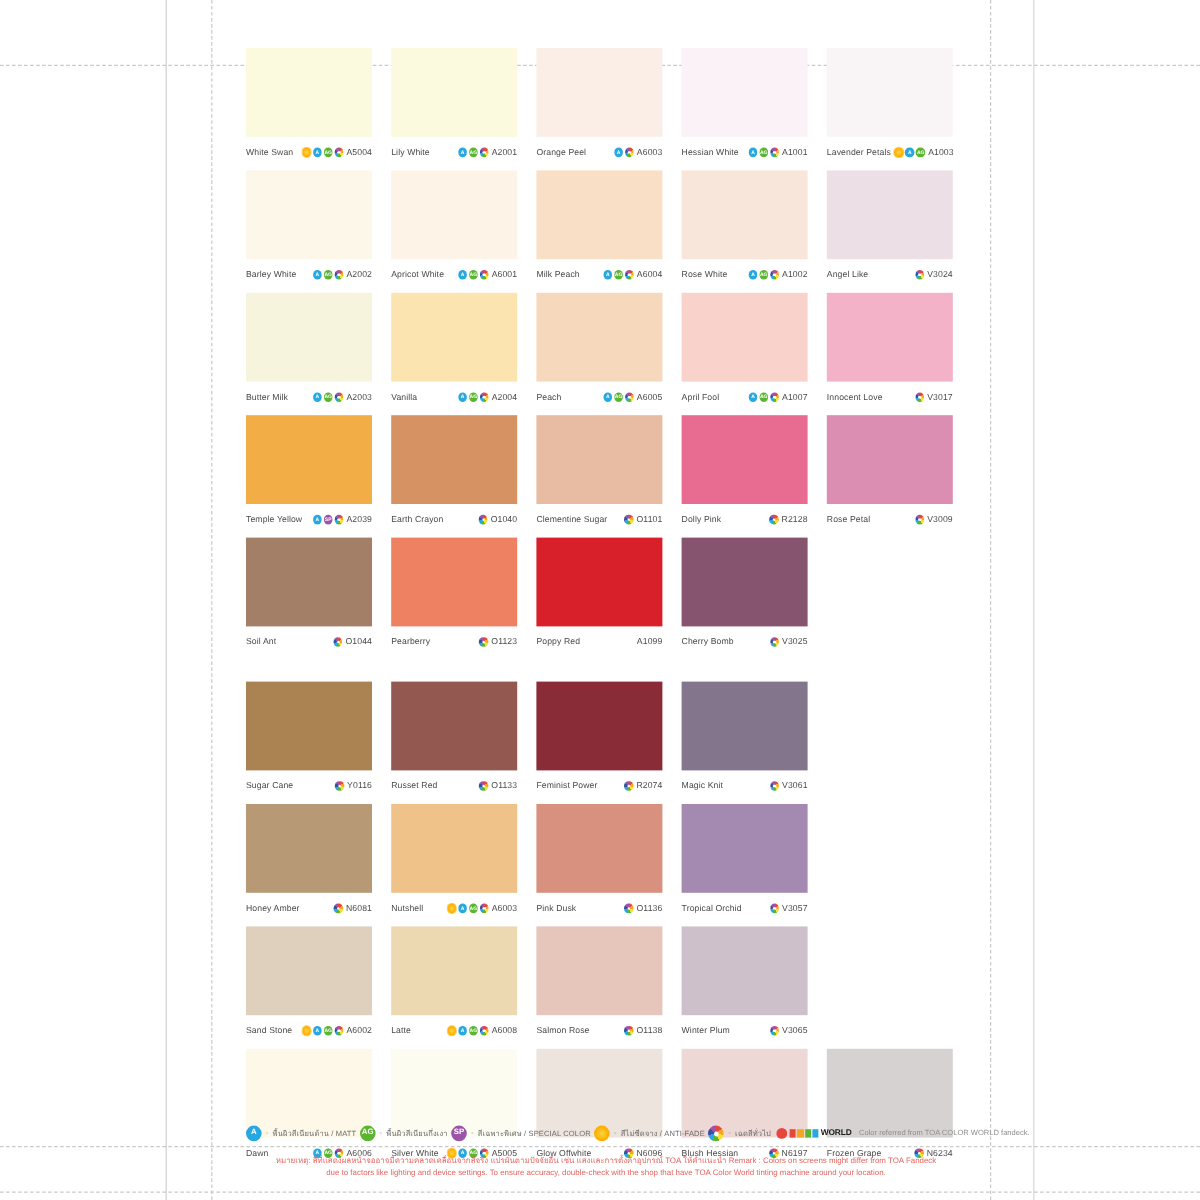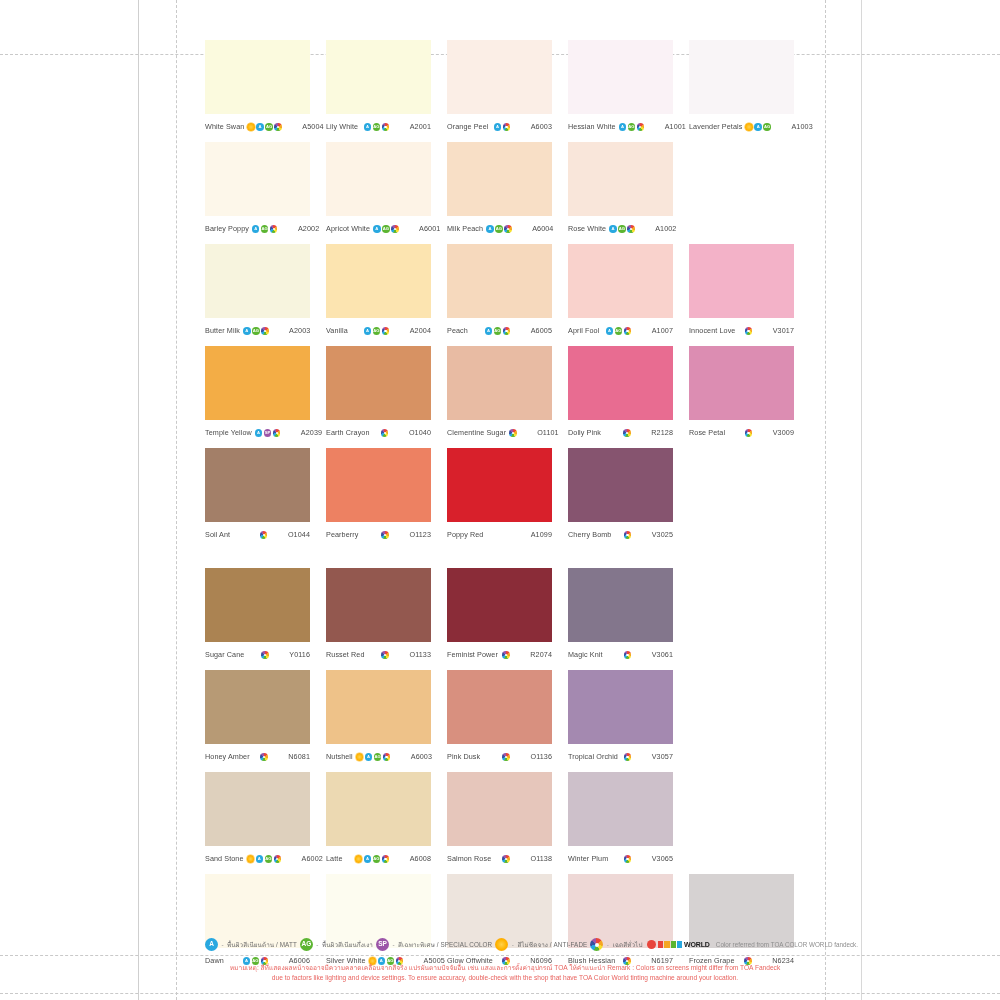--- a/index.html
+++ b/index.html
@@ -42,21 +42,21 @@
     justify-content:space-between;gap:3px;
     padding-top:2px;box-sizing:border-box;
   }
   .swatch-name{
     font-size:7.2px;color:#4a4a4a;white-space:nowrap;
     letter-spacing:.1px;line-height:1;
   }
   .swatch-right{display:flex;align-items:center;gap:1.5px;}
   .swatch-code{
     font-size:7.2px;color:#4a4a4a;white-space:nowrap;
-    letter-spacing:.1px;line-height:1;margin-left:19px;
+    letter-spacing:.1px;line-height:1;margin-left:1px;
   }
   
   .badge{
     width:7.5px;height:7.5px;border-radius:50%;
     display:inline-flex;align-items:center;justify-content:center;
     font-size:4.2px;color:#fff;font-weight:bold;line-height:1;
     flex:0 0 auto;
   }
   .badge.matt{background:#28a8e0;}
   .badge.ag{background:#5cb531;}
@@ -192,21 +192,21 @@
             <span class="badge matt">A</span>
             <span class="badge ag">AG</span>
             <span class="swatch-code">A1003</span>
           </span>
         </div>
       </div>
       <div class="row-gap"></div>
       <div class="swatch-cell">
         <div class="swatch-chip" title="Barley White" style="background: rgb(253, 247, 234);"></div>
         <div class="swatch-meta">
-          <span class="swatch-name">Barley Poppy</span>
+          <span class="swatch-name">Barley White</span>
           <span class="swatch-right">
             <span class="badge matt">A</span>
             <span class="badge ag">AG</span>
             <span class="badge wheel"></span>
             <span class="swatch-code">A2002</span>
           </span>
         </div>
       </div>
       <div class="swatch-cell">
         <div class="swatch-chip" title="Apricot White" style="background: rgb(253, 243, 230);"></div>
@@ -234,20 +234,30 @@
       </div>
       <div class="swatch-cell">
         <div class="swatch-chip" title="Rose White" style="background: rgb(249, 230, 218);"></div>
         <div class="swatch-meta">
           <span class="swatch-name">Rose White</span>
           <span class="swatch-right">
             <span class="badge matt">A</span>
             <span class="badge ag">AG</span>
             <span class="badge wheel"></span>
             <span class="swatch-code">A1002</span>
+          </span>
+        </div>
+      </div>
+      <div class="swatch-cell">
+        <div class="swatch-chip" title="Angel Like" style="background: rgb(236, 224, 230);"></div>
+        <div class="swatch-meta">
+          <span class="swatch-name">Angel Like</span>
+          <span class="swatch-right">
+            <span class="badge wheel"></span>
+            <span class="swatch-code">V3024</span>
           </span>
         </div>
       </div>
       <div class="row-gap"></div>
       <div class="swatch-cell">
         <div class="swatch-chip" title="Butter Milk" style="background: rgb(247, 244, 222);"></div>
         <div class="swatch-meta">
           <span class="swatch-name">Butter Milk</span>
           <span class="swatch-right">
             <span class="badge matt">A</span>

